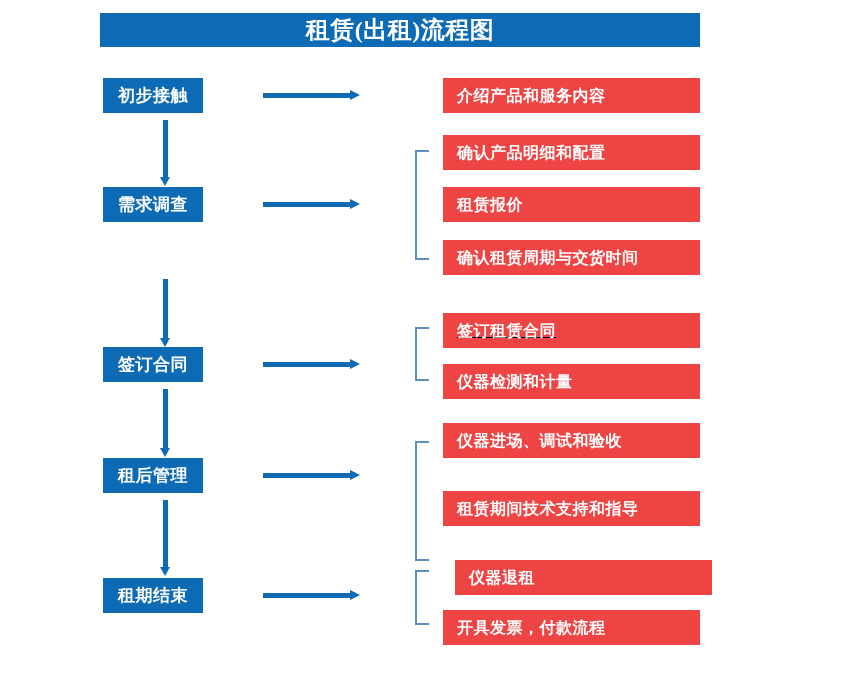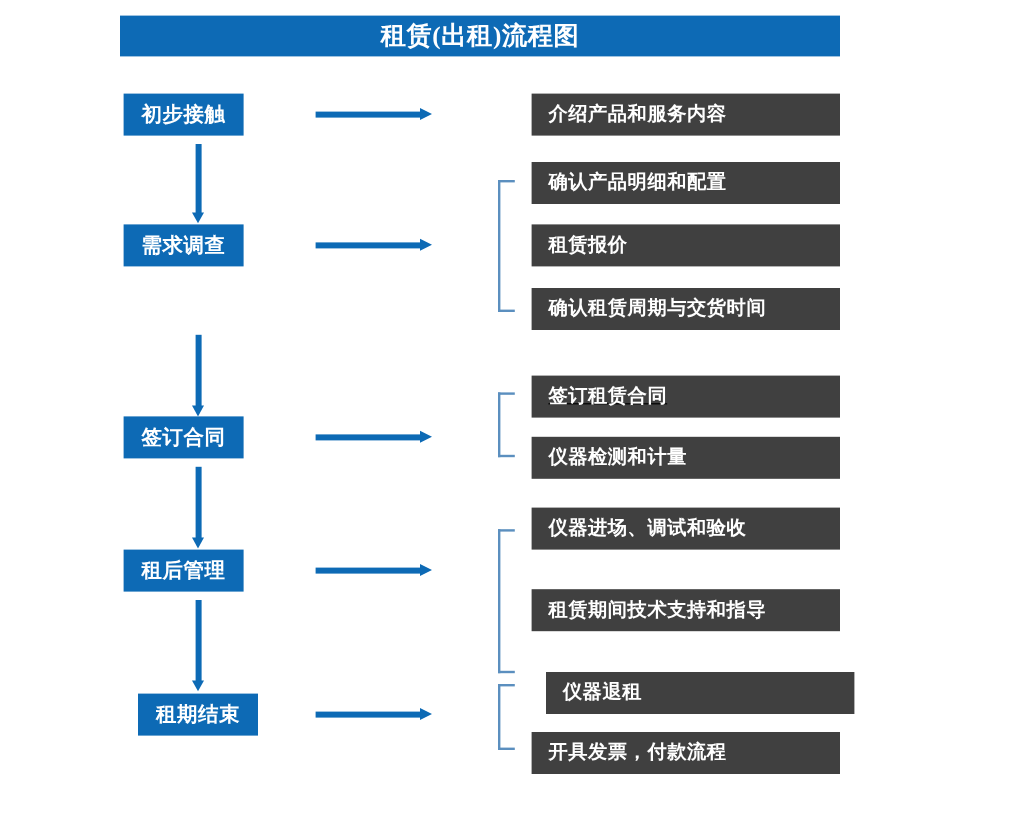--- a/index.html
+++ b/index.html
@@ -13,41 +13,41 @@
   #canvas{position:absolute;left:0;top:0;width:844px;height:688px;}
 
   .title-banner{
     position:absolute;
     left:100px;top:13px;width:600px;height:34px;
     background:#0d6ab5;
     display:flex;align-items:center;justify-content:center;
   }
   .title-banner .title-text{
     color:#ffffff;
-    font-size:21px;
+    font-size:24px;
     font-weight:bold;
     letter-spacing:0.5px;
     line-height:1;
   }
 
   .stage-box{
     position:absolute;
     left:103px;width:100px;height:35px;
     background:#0d6ab5;
     display:flex;align-items:center;justify-content:center;
   }
   .stage-box .stage-label{
     color:#ffffff;font-size:17px;font-weight:bold;line-height:1;
     letter-spacing:0.5px;
   }
 
   .detail-box{
     position:absolute;
     left:443px;width:257px;height:35px;
-    background:#404040;
+    background:#ef4444;
     display:flex;align-items:center;
   }
   .detail-box .detail-label{
     color:#ffffff;font-size:16px;font-weight:bold;line-height:1;
     padding-left:14px;letter-spacing:0.5px;white-space:nowrap;
   }
 
   
   .v-arrow{position:absolute;left:160px;width:11px;}
   .v-arrow .stem{
@@ -97,21 +97,21 @@
   </div>
   <div class="stage-box" style="top:187px;">
     <span class="stage-label">需求调查</span>
   </div>
   <div class="stage-box" style="top:347px;align-items:center;">
     <span class="stage-label">签订合同</span>
   </div>
   <div class="stage-box" style="top:458px;">
     <span class="stage-label">租后管理</span>
   </div>
-  <div class="stage-box" style="top:578px;margin-left:12px;">
+  <div class="stage-box" style="top:578px;">
     <span class="stage-label">租期结束</span>
   </div>
 
   <div class="v-arrow" style="top:120px;height:58px;">
     <div class="stem"></div>
     <div class="head"></div>
   </div>
   <div class="v-arrow" style="top:279px;height:60px;">
     <div class="stem"></div>
     <div class="head"></div>

